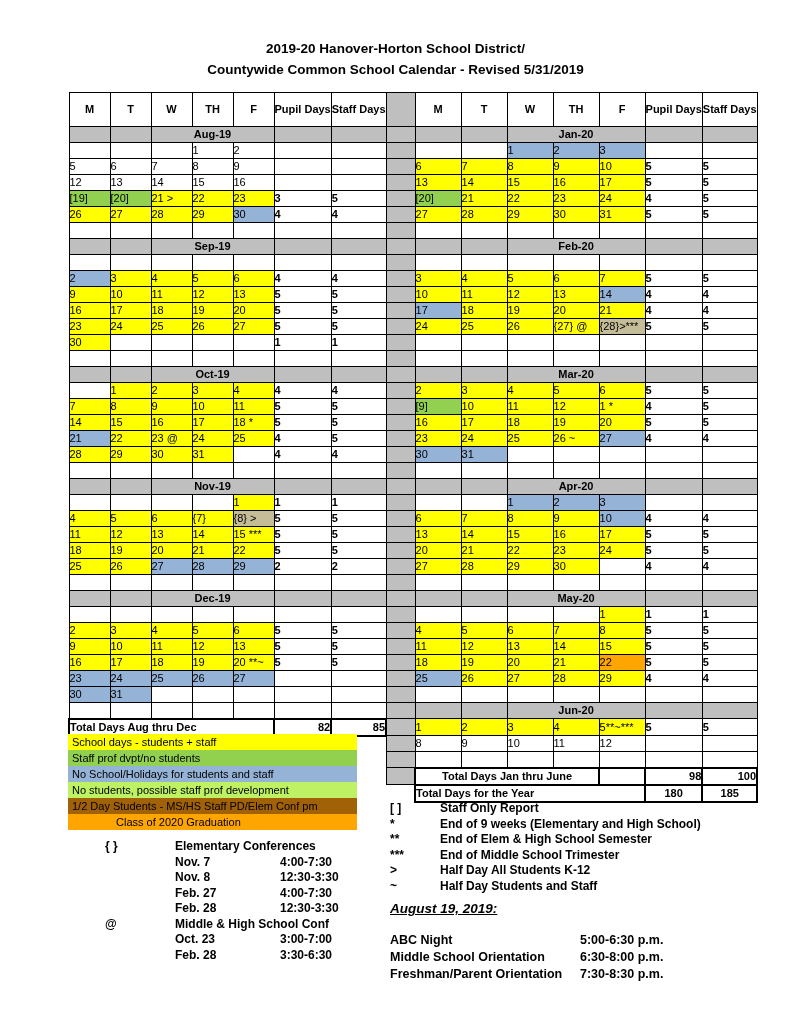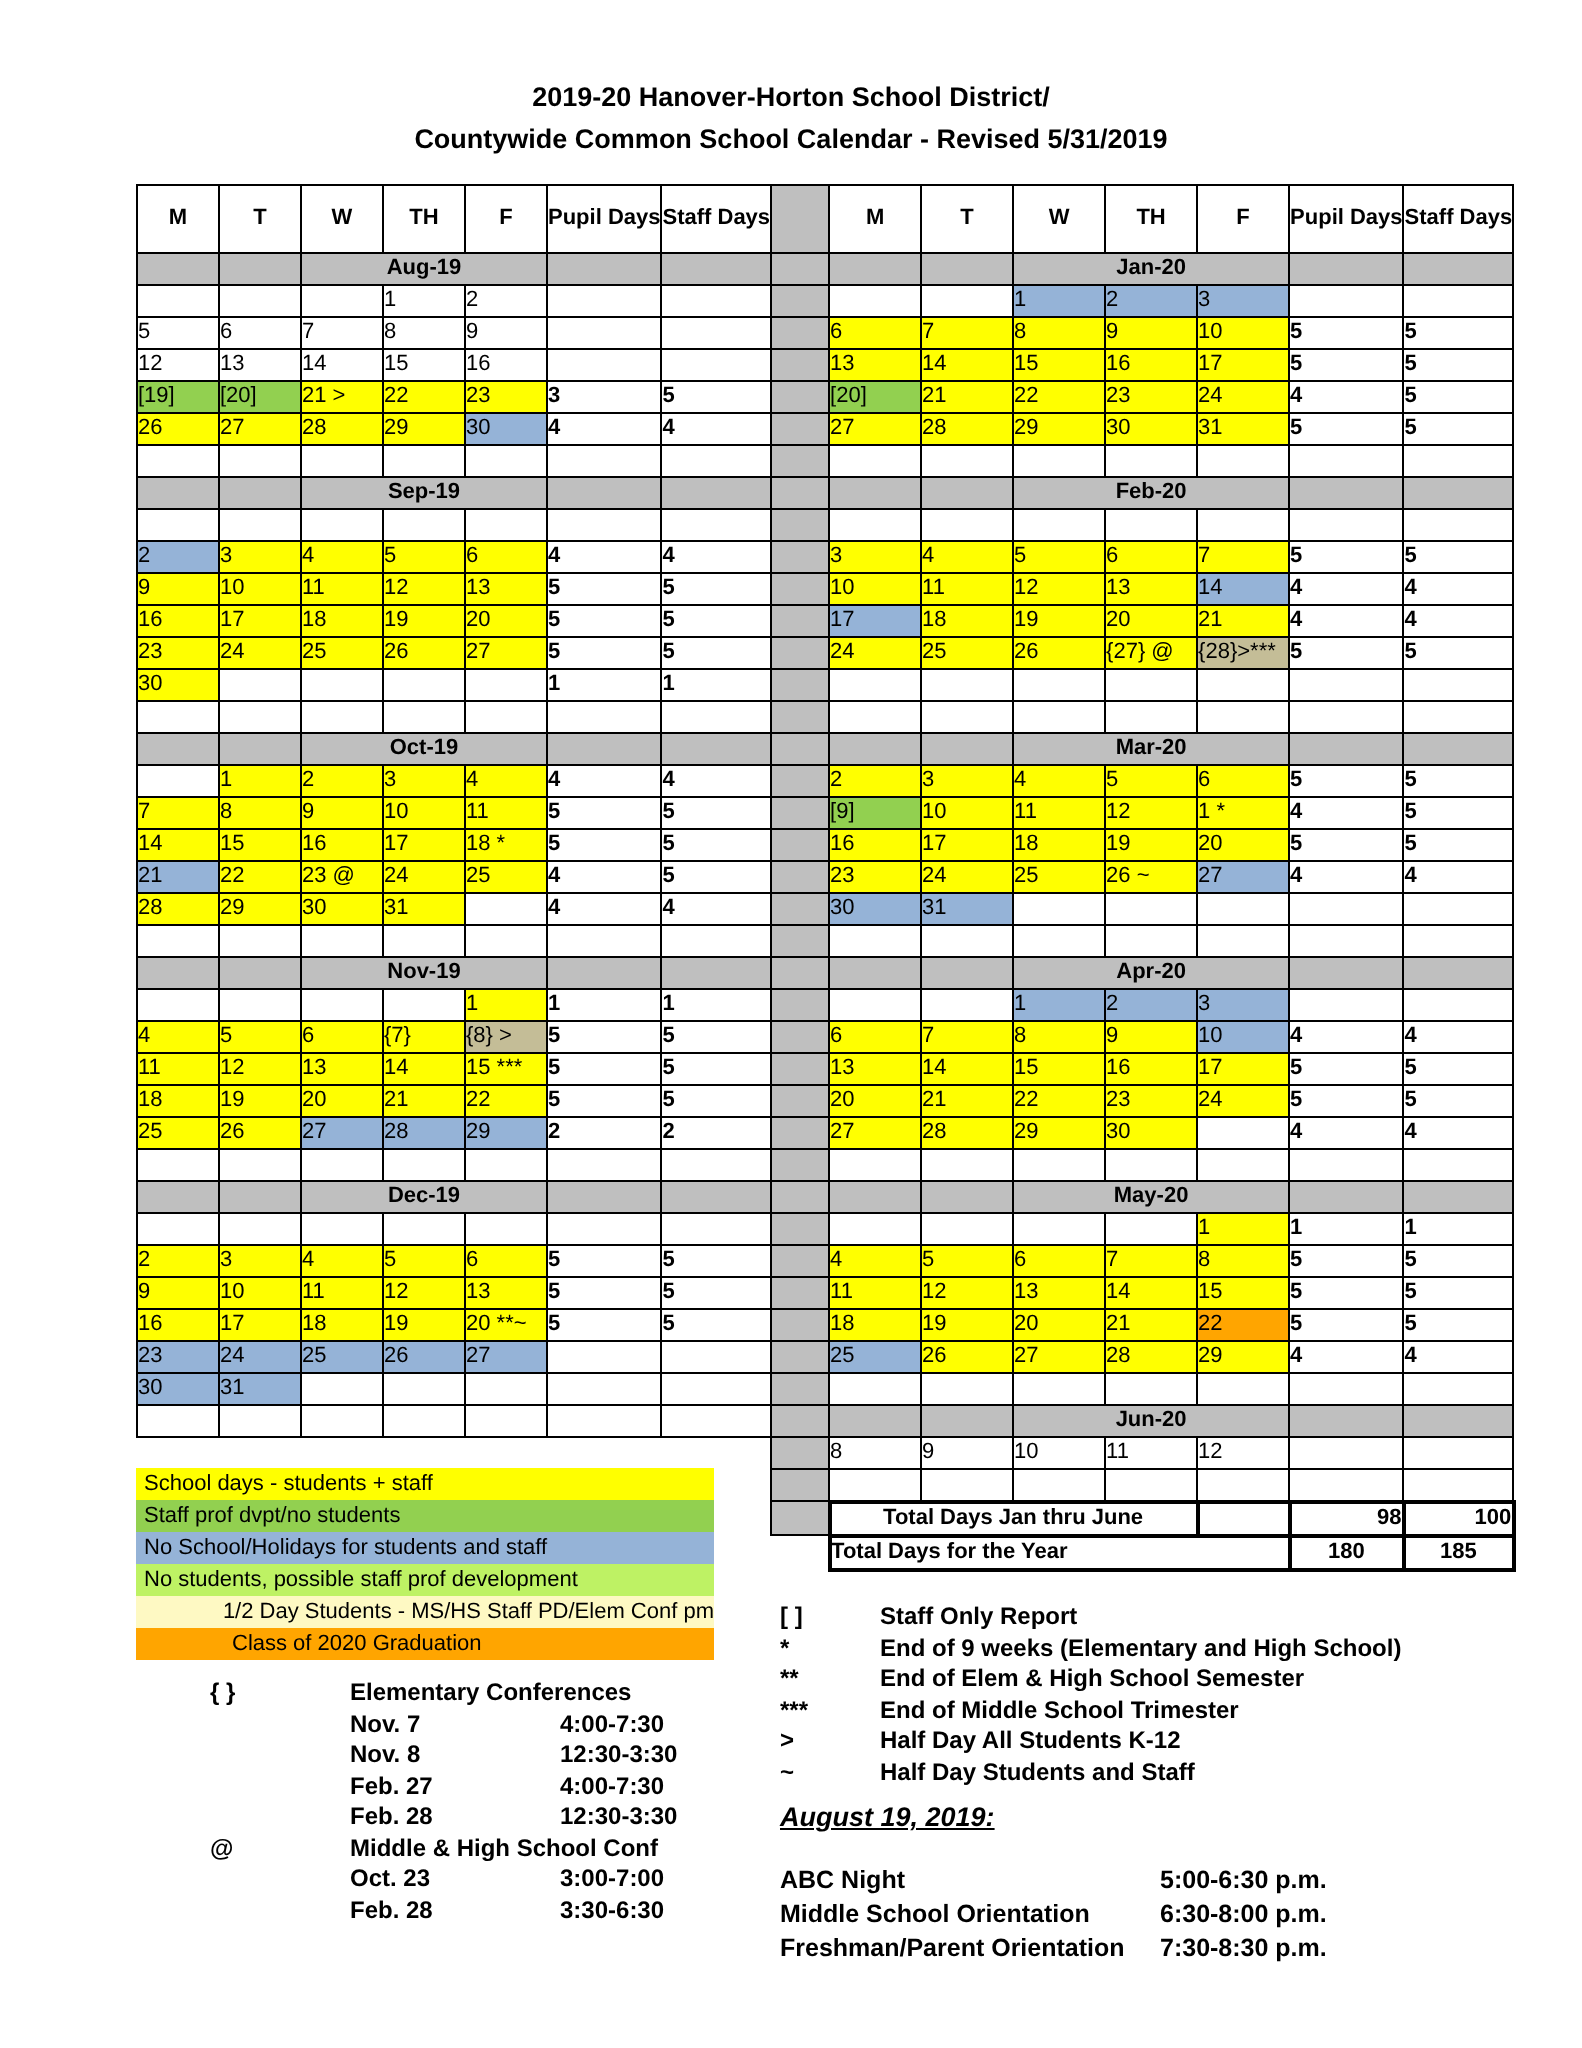--- a/index.html
+++ b/index.html
@@ -705,20 +705,33 @@
           <td class="cell"></td>
           <td class="cell"></td>
           <td class="gut"></td>
           <td class="cell gray"></td>
           <td class="cell gray"></td>
           <td class="cell gray month" colspan="3">Jun-20</td>
           <td class="cell gray"></td>
           <td class="cell gray"></td>
         </tr>
         <tr>
+          <td class="thick tlab" colspan="5">Total Days Aug thru Dec</td>
+          <td class="thick tnum">82</td>
+          <td class="thick tnum">85</td>
+          <td class="gut"></td>
+          <td class="cell day c-y">1</td>
+          <td class="cell day c-y">2</td>
+          <td class="cell day c-y">3</td>
+          <td class="cell day c-y">4</td>
+          <td class="cell day c-y">5**~***</td>
+          <td class="cell val">5</td>
+          <td class="cell val">5</td>
+        </tr>
+        <tr>
           <td class="nob" colspan="7"></td>
           <td class="gut"></td>
           <td class="cell day ">8</td>
           <td class="cell day ">9</td>
           <td class="cell day ">10</td>
           <td class="cell day ">11</td>
           <td class="cell day ">12</td>
           <td class="cell val"></td>
           <td class="cell val"></td>
         </tr>
@@ -749,21 +762,21 @@
           <td class="thick tcnum">185</td>
         </tr>
       </tbody>
     </table>
 
   <div id="legend">
       <div class="leg-bar" style="background: rgb(255, 255, 0);">School days - students + staff</div>
       <div class="leg-bar" style="background: rgb(146, 208, 80);">Staff prof dvpt/no students</div>
       <div class="leg-bar" style="background: rgb(149, 179, 215);">No School/Holidays for students and staff</div>
       <div class="leg-bar" style="background: #bef264;">No students, possible staff prof development</div>
-      <div class="leg-bar" style="background: #fef9c3; text-align: right;">1/2 Day Students - MS/HS Staff PD/Elem Conf pm</div>
+      <div class="leg-bar" style="background: #a16207;">1/2 Day Students - MS/HS Staff PD/Elem Conf pm</div>
       <div class="leg-bar" style="background: rgb(255, 165, 0); padding-left: 48px;">Class of 2020 Graduation</div>
     </div>
 
   <div id="conf">
       <div class="conf-line">
         <span class="conf-sym">{ }</span>
         <span>Elementary Conferences</span>
       </div>
       <div class="conf-line">
         <span class="conf-sym"></span>

